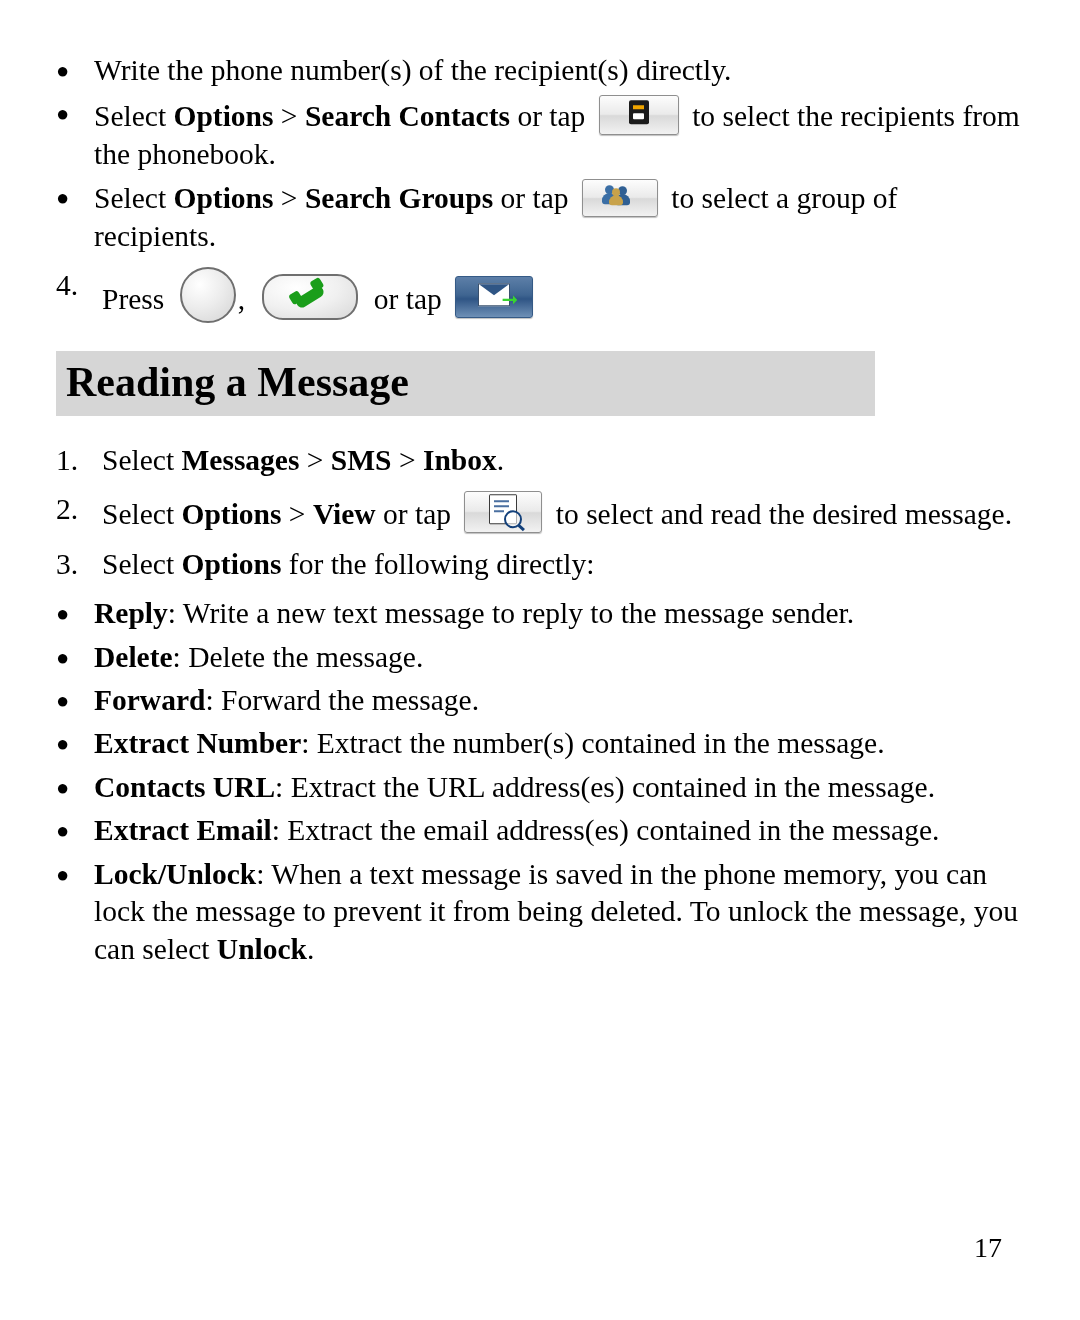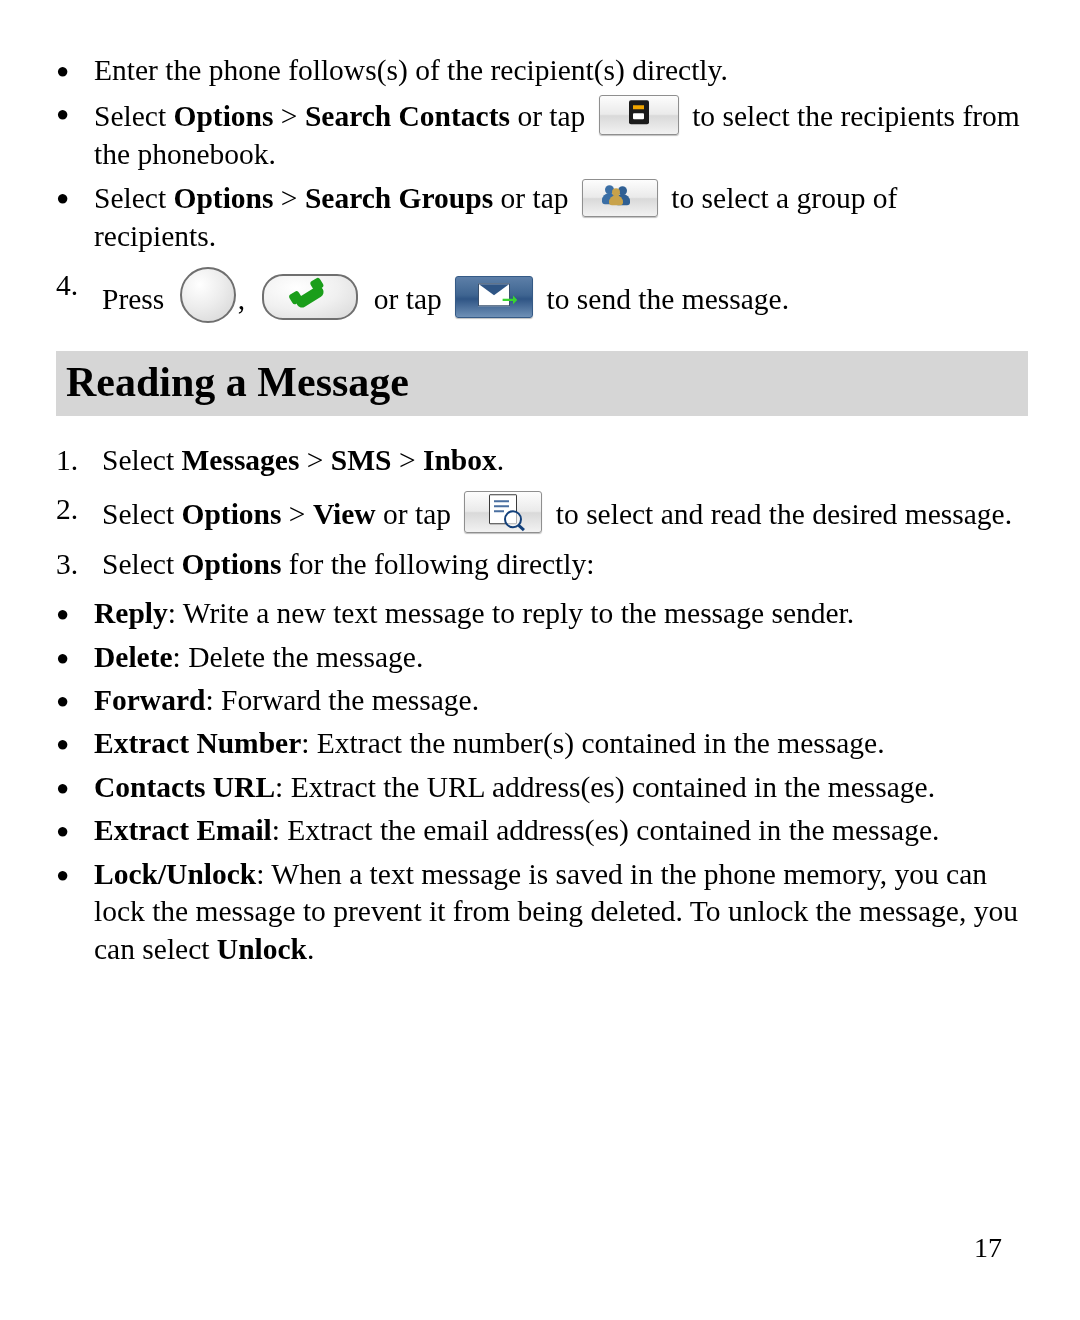--- a/index.html
+++ b/index.html
@@ -220,21 +220,21 @@
 
   
   .section-heading {
     background: #d6d6d6;
     font-family: "Liberation Serif", serif;
     font-weight: bold;
     font-size: 42px;
     line-height: 1.25;
     padding: 5px 0 7px 10px;
     margin: 28px 15px 26px 0;
-    width: 972px;
+    width: 819px;
     box-sizing: border-box;
   }
 
   .para {
     font-size: 29.5px;
     line-height: 1.28;
     margin-bottom: 14px;
   }
 
   .spacer-sm { height: 6px; }
@@ -246,38 +246,38 @@
     font-size: 28px;
   }
 </style>
 </head>
 <body>
 
 <div class="page">
 
   <div class="item">
     <span class="bullet-mark">●</span>
-    <span class="item-body"><span>Enter the phone follows(s) of the recipient(s) directly.</span></span>
+    <span class="item-body"><span>Write the phone number(s) of the recipient(s) directly.</span></span>
   </div>
 
   <div class="item">
     <span class="bullet-mark">●</span>
     <span class="item-body"><span>Select </span><b>Options</b><span> &gt; </span><b>Search Contacts</b><span> or tap </span><span class="icon-box icon-contacts"><span class="glyph"><span class="pic-card"></span></span></span><span> to select the recipients from the phonebook.</span></span>
   </div>
 
   <div class="item">
     <span class="bullet-mark">●</span>
     <span class="item-body"><span>Select </span><b>Options</b><span>  &gt; </span><b>Search Groups</b><span> or tap </span><span class="icon-box icon-groups"><span class="glyph"><span class="pic-people"><i class="b1"></i><i class="h1"></i><i class="b2"></i><i class="h2"></i><i class="b3"></i><i class="h3"></i></span></span></span><span> to select a group of recipients.</span></span>
   </div>
 
   <div class="spacer-sm"></div>
 
   <div class="item">
     <span class="num-mark">4.</span>
-    <span class="item-body"><span>Press </span><span class="key-round"></span><span>, </span><span class="key-pill"><span class="handset"></span></span><span> or tap </span><span class="icon-box icon-send"><span class="glyph"><span class="pic-env"><span class="arrow">➞</span></span></span></span><span> to send the message.</span></span>
+    <span class="item-body"><span>Press </span><span class="key-round"></span><span>, </span><span class="key-pill"><span class="handset"></span></span><span> or tap </span><span class="icon-box icon-send"><span class="glyph"><span class="pic-env"><span class="arrow">➞</span></span></span></span></span>
   </div>
 
   <div class="section-heading">Reading a Message</div>
 
 
   <div class="item">
     <span class="num-mark">1.</span>
     <span class="item-body"><span>Select </span><b>Messages</b><span> &gt; </span><b>SMS</b><span> &gt; </span><b>Inbox</b><span>.</span></span>
   </div>
 

